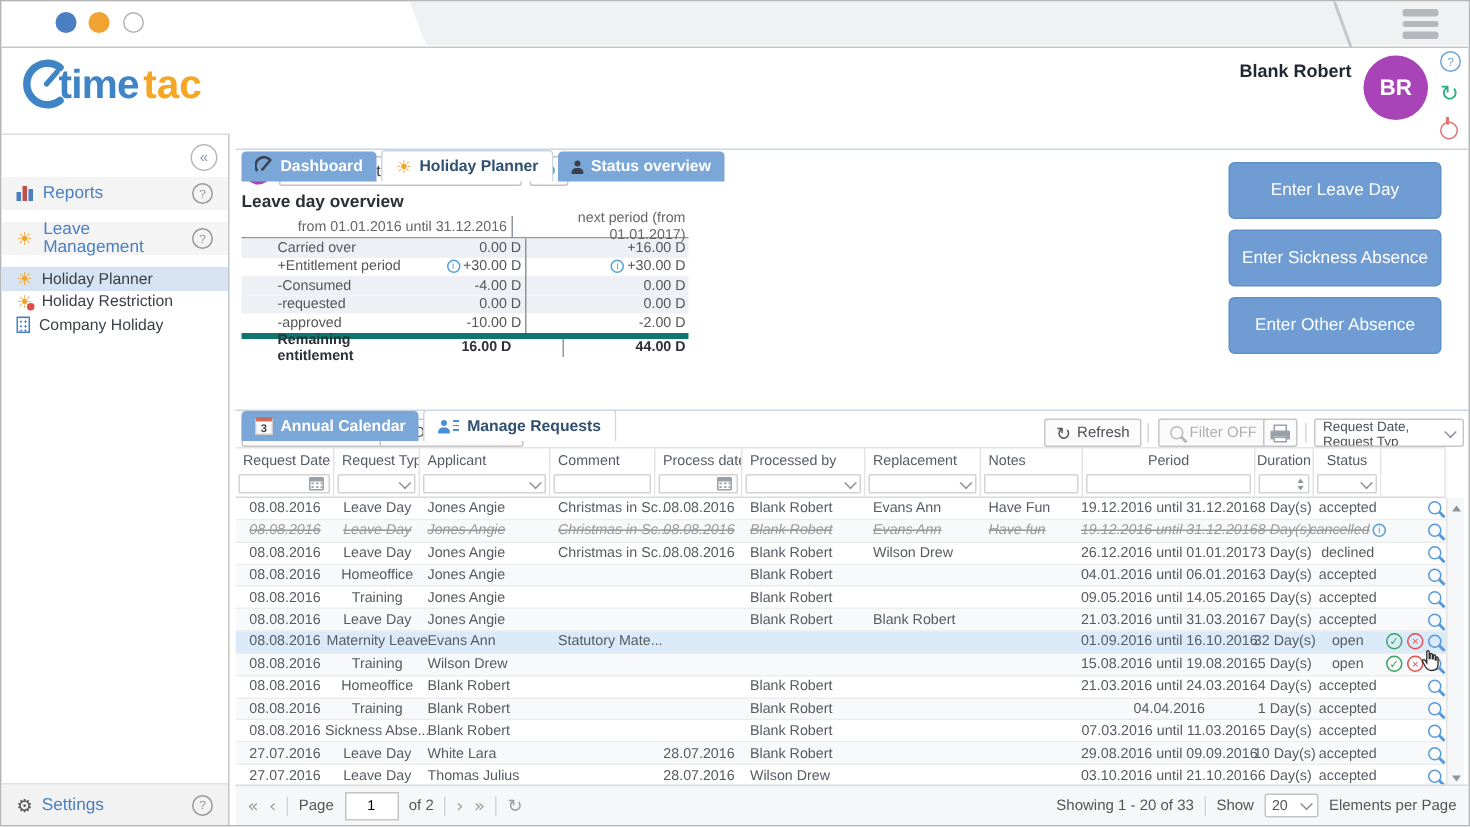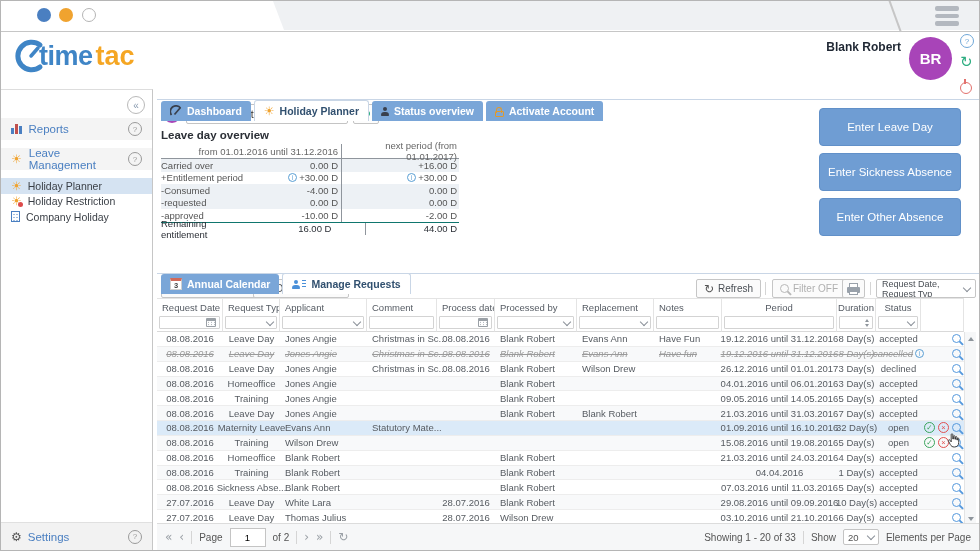--- a/index.html
+++ b/index.html
@@ -91,27 +91,27 @@
   .chev{width:5px;height:5px;border-right:1.2px solid #8a9099;border-bottom:1.2px solid #8a9099;
         transform:rotate(45deg);display:inline-block;margin-top:-2px;flex:none;}
   
   .ovtitle{position:absolute;left:160px;top:128px;font-size:11.5px;font-weight:bold;color:#2b2f36;}
   .ovtable{position:absolute;left:160px;top:143px;width:298px;font-size:9.5px;color:#555;}
   .ovhead{display:flex;height:14px;border-bottom:1px solid #8f959c;align-items:center;color:#666;}
   .ovhead .c1{width:180px;text-align:right;box-sizing:border-box;padding-right:3px;}
   .ovhead .c2{width:118px;text-align:right;border-left:1px solid #8f959c;box-sizing:border-box;padding-right:2px;height:100%;
               display:flex;align-items:center;justify-content:flex-end;}
   .ovrow{display:flex;height:12.5px;align-items:stretch;}
-  .ovrow .lbl{width:92px;display:flex;align-items:center;}
+  .ovrow .lbl{width:92px;display:flex;align-items:center;padding-left:24px;}
   .ovrow .v1{width:88px;display:flex;align-items:center;justify-content:flex-end;gap:2px;box-sizing:border-box;padding-right:3px;}
   .ovrow .v2{width:118px;display:flex;align-items:center;justify-content:flex-end;gap:2px;border-left:1px solid #8f959c;
              box-sizing:border-box;padding-right:2px;}
   .ovrow.shade{background:#edf1f5;}
   .ovrow.rule{border-top:1px solid #8f959c;}
-  .ovrow.total{border-top:1px solid #0f766e;font-weight:normal;color:#2b2f36;gap:31px;}
+  .ovrow.total{border-top:4px solid #0f766e;font-weight:bold;color:#2b2f36;gap:31px;}
   .cic{display:inline-flex;align-items:center;justify-content:center;width:11px;height:11px;border:1px solid currentColor;
        border-radius:50%;font-size:8px;flex:none;font-style:normal;box-sizing:border-box;}
   .cic.info{width:9px;height:9px;color:#5a9fd4;font-size:6.5px;}
   .cic.ok{color:#3aa45c;}
   .cic.no{color:#e25050;}
   
   .panel-btn{position:absolute;left:818px;width:142px;height:38px;background:#6f9dd3;border:1px solid #6190c8;border-radius:4px;
              color:#fff;font-size:11.5px;display:flex;align-items:center;justify-content:center;box-sizing:border-box;}
   
   .tbtn{position:absolute;top:278px;height:19px;border:1px solid #c6c6c6;border-radius:2px;background:#fbfbfb;display:flex;
@@ -260,24 +260,20 @@
         <span>Dashboard</span>
       </div>
       <div class="tab active">
         <span class="glyph sun">☀</span>
         <span>Holiday Planner</span>
       </div>
       <div class="tab">
         <span class="person dark"></span>
         <span>Status overview</span>
       </div>
-      <div class="tab">
-        <span class="lock-ic"></span>
-        <span>Activate Account</span>
-      </div>
     </div>
 
   
   <div class="avatar-sm">BR</div>
   <div class="usel">
     <span>Blank Robert</span>
     <span class="chev"></span>
   </div>
   <div class="urefresh">
     <span class="glyph refresh-g" style="font-size:12px;">↻</span>

